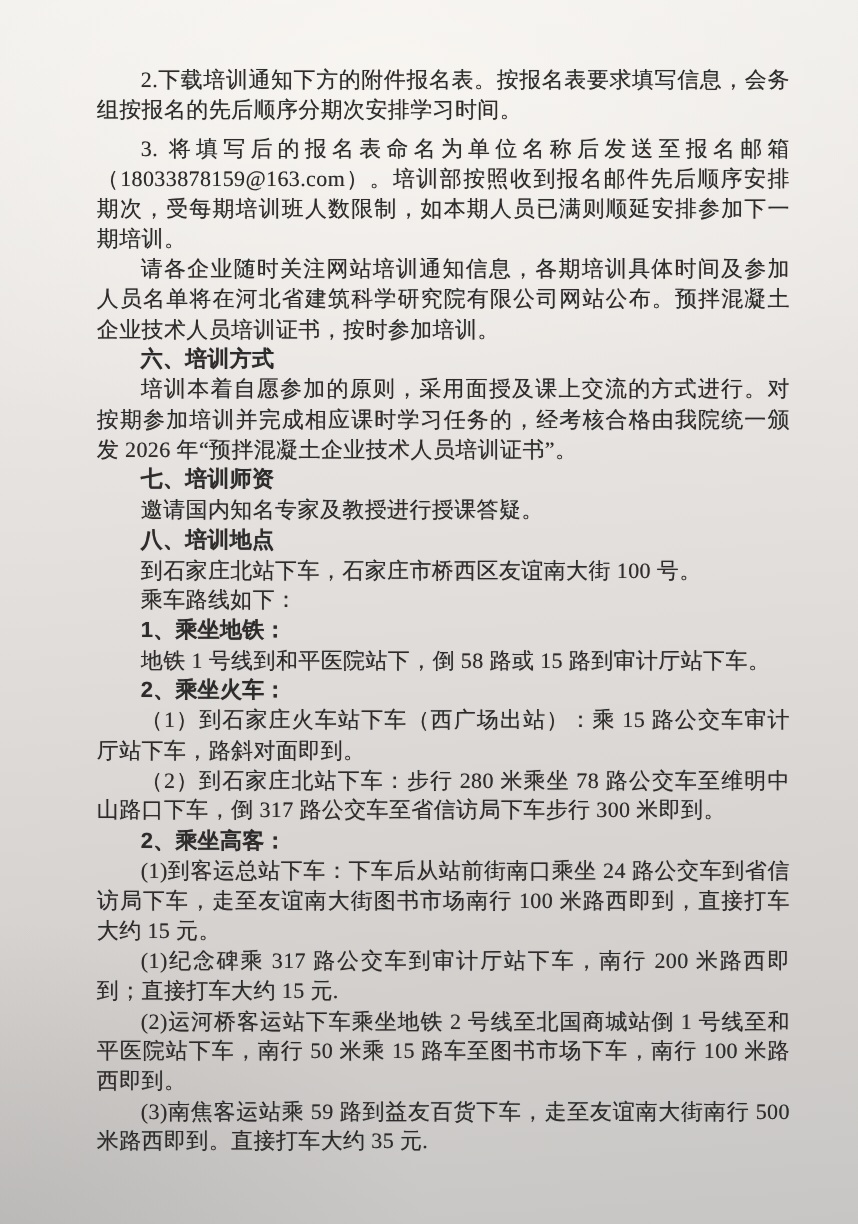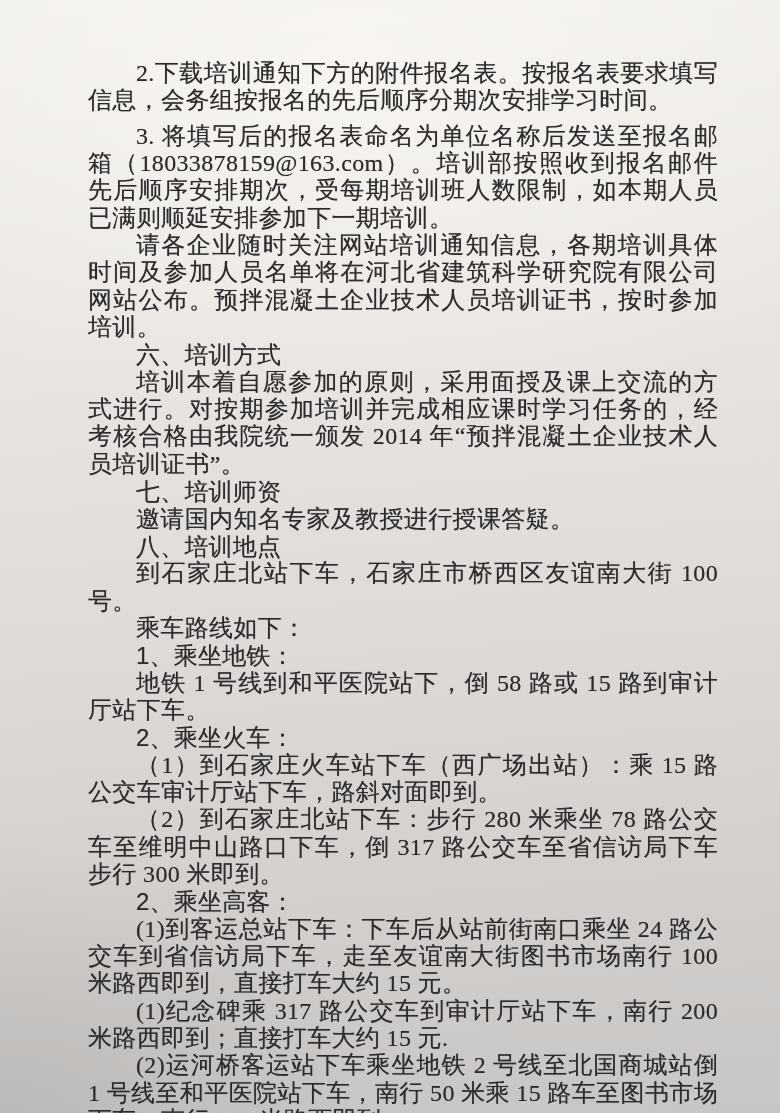--- a/index.html
+++ b/index.html
@@ -24,45 +24,45 @@
     left: 88px;
     top: 60px;
     width: 630px;
     color: #2d2b2b;
     text-shadow: 0 0 0.7px rgba(52,50,50,0.55);
   }
   .text-block p {
     margin: 0;
     padding: 0;
     font-family: "Liberation Serif", "DejaVu Serif", serif;
-    font-size: 24px;
+    font-size: 20px;
     line-height: 27.35px;
     letter-spacing: 0.35px;
     text-align: justify;
     text-indent: 2em;
     word-break: break-word;
   }
   .text-block p.heading {
     font-family: "Liberation Sans", "DejaVu Sans", sans-serif;
-    font-weight: 400;
+    font-weight: 700;
     letter-spacing: 0.2px;
   }
   
   .text-block p:nth-child(2) { margin-top: 8px; }
 </style>
 </head>
 <body>
 
 <div class="paper">
   <div class="text-block" id="paragraphs">
       <p class="body">2.下载培训通知下方的附件报名表。按报名表要求填写信息，会务组按报名的先后顺序分期次安排学习时间。</p>
       <p class="body">3. 将填写后的报名表命名为单位名称后发送至报名邮箱（18033878159@163.com）。培训部按照收到报名邮件先后顺序安排期次，受每期培训班人数限制，如本期人员已满则顺延安排参加下一期培训。</p>
       <p class="body">请各企业随时关注网站培训通知信息，各期培训具体时间及参加人员名单将在河北省建筑科学研究院有限公司网站公布。预拌混凝土企业技术人员培训证书，按时参加培训。</p>
       <p class="heading">六、培训方式</p>
-      <p class="body">培训本着自愿参加的原则，采用面授及课上交流的方式进行。对按期参加培训并完成相应课时学习任务的，经考核合格由我院统一颁发 2014 年“预拌混凝土企业技术人员培训证书”。</p>
+      <p class="body">培训本着自愿参加的原则，采用面授及课上交流的方式进行。对按期参加培训并完成相应课时学习任务的，经考核合格由我院统一颁发 2026 年“预拌混凝土企业技术人员培训证书”。</p>
       <p class="heading">七、培训师资</p>
       <p class="body">邀请国内知名专家及教授进行授课答疑。</p>
       <p class="heading">八、培训地点</p>
       <p class="body">到石家庄北站下车，石家庄市桥西区友谊南大街 100 号。</p>
       <p class="body">乘车路线如下：</p>
       <p class="heading">1、乘坐地铁：</p>
       <p class="body">地铁 1 号线到和平医院站下，倒 58 路或 15 路到审计厅站下车。</p>
       <p class="heading">2、乘坐火车：</p>
       <p class="body">（1）到石家庄火车站下车（西广场出站）：乘 15 路公交车审计厅站下车，路斜对面即到。</p>
       <p class="body">（2）到石家庄北站下车：步行 280 米乘坐 78 路公交车至维明中山路口下车，倒 317 路公交车至省信访局下车步行 300 米即到。</p>

